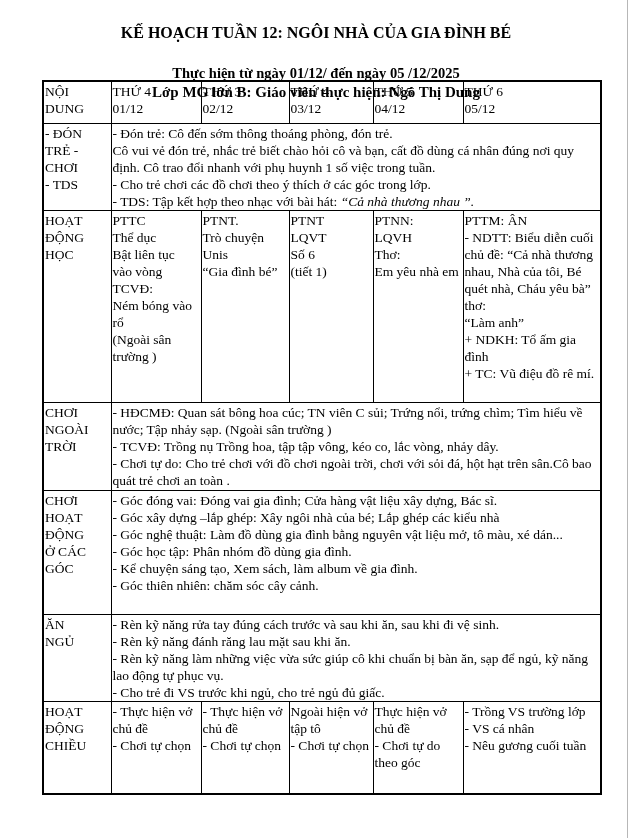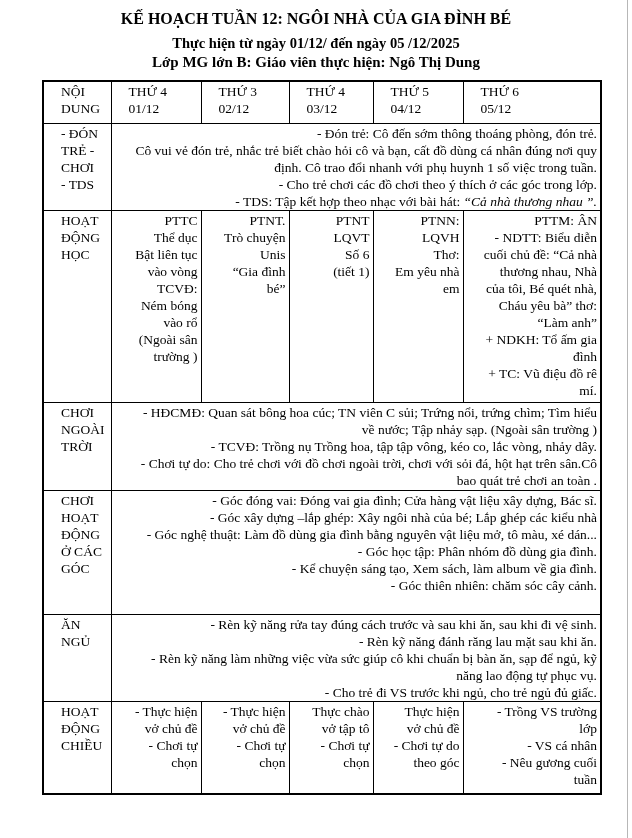--- a/index.html
+++ b/index.html
@@ -6,37 +6,37 @@
   body{
     width:632px;height:838px;position:relative;overflow:hidden;
     background:#ffffff;
     font-family:"Liberation Serif","DejaVu Serif",serif;
     color:#000;
   }
   .page-edge{
     position:absolute;top:0;right:4px;width:1px;height:838px;
     background:#b7b7b7;
   }
-  .titleblock{position:absolute;top:8px;left:0;width:632px;text-align:center;}
+  .titleblock{position:absolute;top:22px;left:0;width:632px;text-align:center;}
   .titleblock .t1{font-size:16px;font-weight:bold;line-height:22px;}
-  .titleblock .t2{font-size:14.5px;font-weight:bold;line-height:19px;margin-top:4px;}
+  .titleblock .t2{font-size:14.5px;font-weight:bold;line-height:19px;margin-top:20px;}
   .titleblock .t3{font-size:15px;font-weight:bold;line-height:19px;}
   table.plan{
     position:absolute;left:42px;top:80px;width:558px;
     border-collapse:collapse;table-layout:fixed;
     font-size:13.5px;line-height:17px;
   }
   table.plan td,table.plan th{
     border:1px solid #000;vertical-align:top;overflow:hidden;
-    padding:1px 3px 0 17px;font-weight:normal;text-align:left;
+    padding:1px 3px 0 1px;font-weight:normal;text-align:left;
   }
   table.plan{border:2px solid #000;}
   th.day{font-weight:bold;text-align:center;vertical-align:middle;padding:2px 1px;}
   td.rowlabel{font-weight:bold;padding:3px 1px 0 4px;}
-  .txt{white-space:pre-line;text-align:right;}
+  .txt{white-space:pre-line;}
   .ctr{}
   td.content{padding:1px 5px 0 6px;}
   td.lesson{padding:1px 3px 0 4px;}
   .pt-hoc{padding-top:24px;}
   .pt-ngoaitroi{padding-top:12px;}
   .pt-anngu{padding-top:16px;}
   .italic{font-style:italic;}
   tr.r-header{height:42px;}
   tr.r-dontre{height:86px;}
   tr.r-hoc{height:192px;}
@@ -188,21 +188,21 @@
 CHIỀU</td>
     <td class="lesson">
       <div class="txt">- Thực hiện vở chủ đề
 - Chơi tự chọn</div>
     </td>
     <td class="lesson">
       <div class="txt">- Thực hiện vở chủ đề
 - Chơi tự chọn</div>
     </td>
     <td class="lesson">
-      <div class="txt">Thực chào vở tập tô
+      <div class="txt">Ngoài hiện vở tập tô
 - Chơi tự chọn</div>
     </td>
     <td class="lesson">
       <div class="txt">Thực hiện vở chủ đề
 - Chơi tự do theo góc</div>
     </td>
     <td class="lesson">
       <div class="txt">- Trồng VS trường lớp
 -  VS cá nhân
 - Nêu gương cuối tuần</div>

